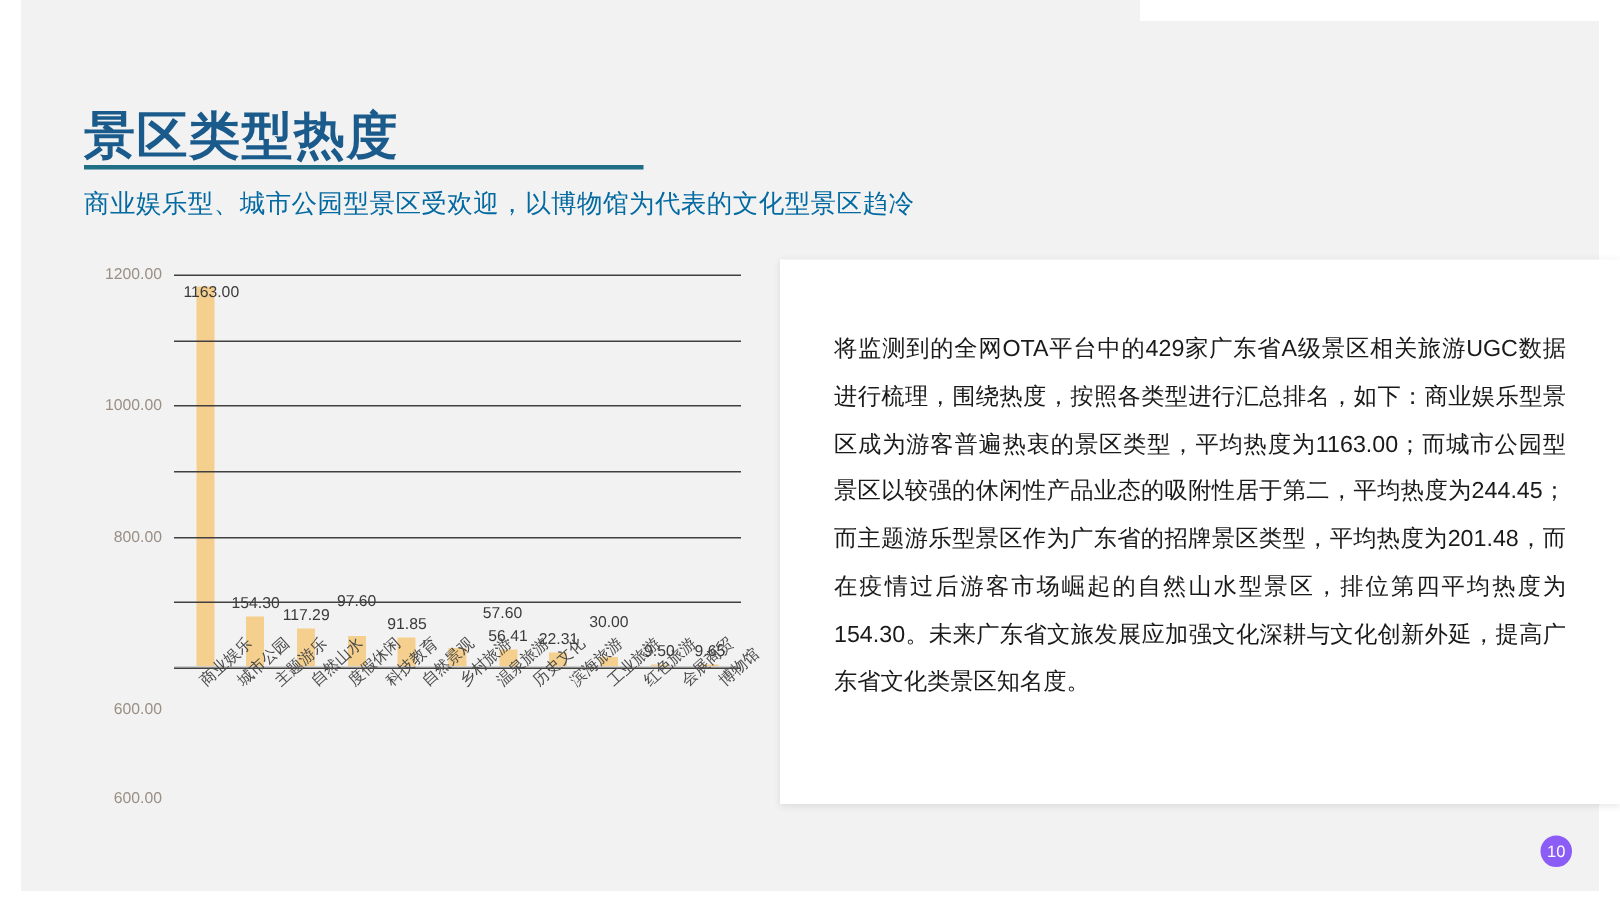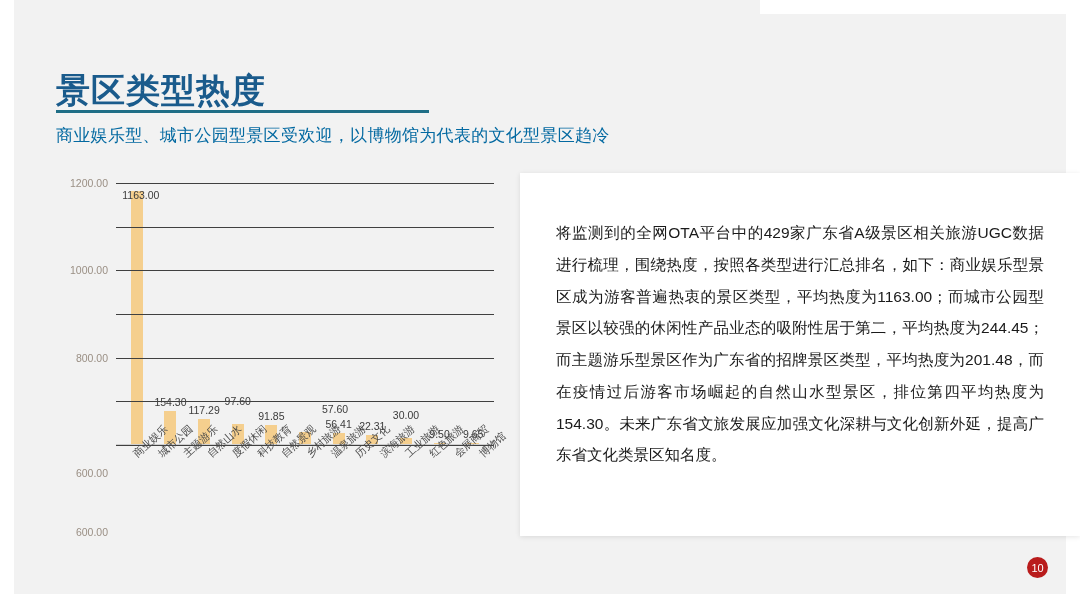--- a/index.html
+++ b/index.html
@@ -177,21 +177,21 @@
     color: #1a1a1a;
     text-align: justify;
     text-justify: inter-ideograph;
   }
 
   .pagenum {
     position: absolute;
     right: 32px; bottom: 30px;
     width: 21px; height: 21px;
     border-radius: 50%;
-    background: #b91c1c;
+    background: #8b5cf6;
     color: #ffffff;
     font-size: 11px;
     display: flex;
     align-items: center;
     justify-content: center;
   }
 </style>
 </head>
 <body>
 

